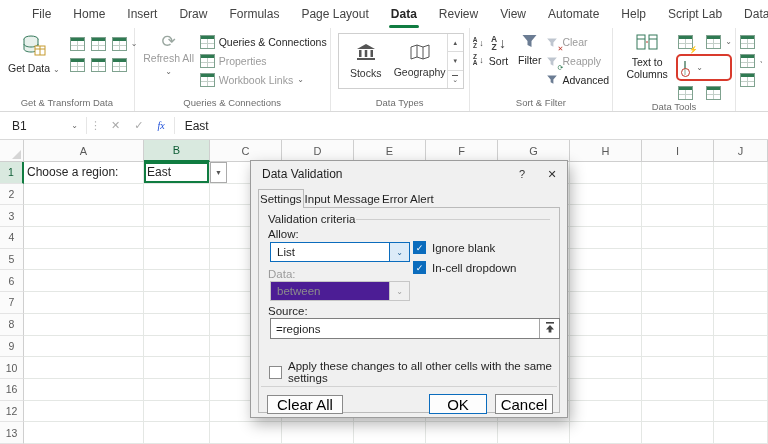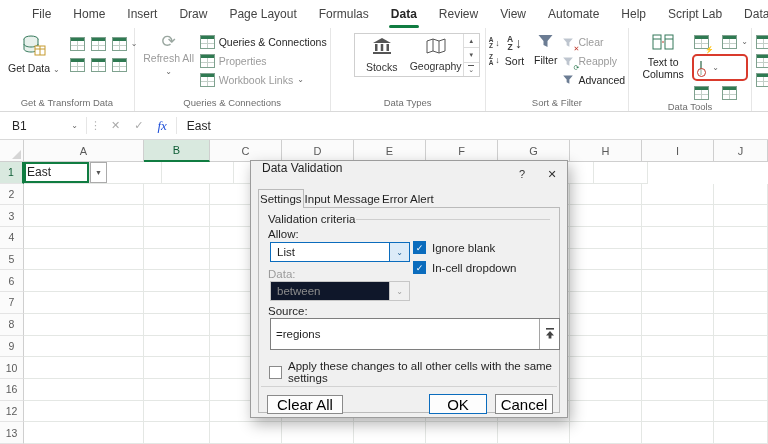--- a/index.html
+++ b/index.html
@@ -29,39 +29,39 @@
      background-image:linear-gradient(#2f7a52,#2f7a52),linear-gradient(#c3cfc8,#c3cfc8),linear-gradient(#c3cfc8,#c3cfc8);
      background-size:100% 3px,100% 1px,1px 100%;background-position:0 0,0 7px,6px 0;background-repeat:no-repeat;}
   .minigrid{display:grid;grid-template-columns:repeat(3,16px);gap:7px 5px;padding:9px 3px 0 5px;}
   .iconwrap{position:relative;display:inline-flex;}
   .overlay{position:absolute;right:-5px;bottom:-4px;font-size:7px;line-height:1;}
   .ov-red{color:#c0392b;}.ov-grn{color:#2f7a52;}
   .dvwrap{position:relative;}
   .dvwrap::after{content:"";position:absolute;right:-4px;bottom:-3px;width:7px;height:7px;border:1.5px solid #c0392b;border-radius:50%;background:rgba(255,255,255,.55);}
   .redbox{display:flex;align-items:center;gap:10px;border:2px solid #d93a2c;border-radius:5px;padding:4px 10px 4px 6px;margin-left:-2px;}
   .refresh-glyph{font-size:17px;color:#9aa7a0;line-height:1;}
-  .gallery{display:flex;align-items:stretch;border:1px solid #cfcfcf;background:#fff;margin:5px 2px 0 20px;height:44px;box-sizing:border-box;}
+  .gallery{display:flex;align-items:stretch;border:1px solid #cfcfcf;background:#fff;margin:5px 2px 0 4px;height:56px;box-sizing:border-box;}
   .gitem{width:54px;display:flex;flex-direction:column;align-items:center;justify-content:center;gap:4px;font-size:10.5px;color:#333;}
   .gscroll{width:15px;display:flex;flex-direction:column;border-left:1px solid #dcdcdc;}
   .gsbtn{flex:1;display:flex;align-items:center;justify-content:center;font-size:7px;color:#555;border-bottom:1px solid #dcdcdc;}
   .gsbtn:last-child{border-bottom:none;}
   .gsbtn.more span{border-top:1px solid #555;}
   .azmini{display:flex;align-items:center;gap:2px;height:13px;}
   .azlet{font-size:6.5px;line-height:6px;font-weight:700;color:#3f3f3f;text-align:center;}
   .azarr{font-size:9px;color:#3f3f3f;line-height:1;}
   .azbig{display:flex;align-items:center;gap:2px;height:20px;}
   .azbig .azlet{font-size:8.5px;line-height:8px;}
   .azbig .azarr{font-size:14px;}
 
   
   .fbar{display:flex;align-items:center;height:28px;background:#fff;border-bottom:1px solid #d9d9d9;box-sizing:border-box;font-size:12px;}
   .namebox{width:86px;height:100%;display:flex;align-items:center;justify-content:space-between;padding:0 8px 0 12px;box-sizing:border-box;}
   .grip{color:#b0b0b0;font-size:11px;padding:0 3px;border-left:1px solid #e6e6e6;height:60%;display:flex;align-items:center;}
   .fbtn{padding:0 7px;color:#a9a9a9;font-size:11px;}
-  .fx{font-family:"Liberation Serif",serif;font-style:italic;color:#1d4ed8;font-size:13px;}
+  .fx{font-family:"Liberation Serif",serif;font-style:italic;color:#1d4ed8;font-size:10px;}
   .fsep{width:1px;height:60%;background:#e6e6e6;margin:0 2px;}
   .fvalue{padding-left:8px;color:#262626;}
 
   
   .sheet{position:absolute;top:140px;left:0;right:0;bottom:0;overflow:hidden;background:#fff;}
   .hdrrow{display:flex;height:22px;}
   .corner{width:24px;flex:0 0 auto;background:#fbfbfb;border-right:1px solid #cfcfcf;border-bottom:1px solid #cfcfcf;box-sizing:border-box;position:relative;}
   .corner::after{content:"";position:absolute;right:2px;bottom:2px;border-left:9px solid transparent;border-bottom:9px solid #d5d5d5;}
   .col-h{flex:0 0 auto;display:flex;align-items:center;justify-content:center;font-size:11px;color:#5a5a5a;background:#fbfbfb;border-right:1px solid #cfcfcf;border-bottom:1px solid #cfcfcf;box-sizing:border-box;}
   .col-h.sel{background:#d9e9df;color:#0d5c34;border-bottom:2px solid #107c41;}
@@ -70,63 +70,63 @@
   .row-h.sel{background:#d9e9df;color:#0d5c34;border-right:2px solid #107c41;}
   .cell{flex:0 0 auto;display:flex;align-items:center;padding:0 3px;font-size:12px;border-right:1px solid #e4e7e4;border-bottom:1px solid #e4e7e4;box-sizing:border-box;white-space:nowrap;overflow:hidden;}
   .cell.active{position:relative;box-shadow:inset 0 0 0 2px #107c41;overflow:visible;z-index:3;}
   .w-A{width:120px;}.w-B{width:66px;}
   .w-C,.w-D,.w-E,.w-F,.w-G,.w-H,.w-I{width:72px;}
   .w-J{width:54px;}
   .ddbtn{position:absolute;right:-18px;top:0;width:17px;height:21px;background:#fff;border:1px solid #ababab;display:flex;align-items:center;justify-content:center;font-size:7px;color:#555;box-sizing:border-box;}
 
   
   .dlg{position:absolute;left:250px;top:160px;width:318px;height:258px;background:#f0f0f0;border:1px solid #9c9c9c;box-shadow:3px 6px 14px rgba(0,0,0,.3);z-index:30;box-sizing:border-box;font-size:11.5px;color:#1f1f1f;}
-  .dtitle{height:26px;display:flex;padding-left:11px;}
+  .dtitle{height:26px;display:flex;align-items:center;padding-left:11px;}
   .dtitle-text{flex:1;font-size:12px;}
   .dbtn{width:30px;height:100%;display:flex;align-items:center;justify-content:center;font-size:11px;color:#333;}
   .dtabs{display:flex;padding:0 7px;position:relative;top:1px;height:20px;align-items:flex-end;}
   .dtab{padding:3px 1px 3px;font-size:11.5px;}
   .dtab.active{background:#f0f0f0;border:1px solid #bababa;border-bottom:none;position:relative;z-index:3;}
   .tabpage{position:relative;margin:0 7px;border:1px solid #bababa;height:206px;box-sizing:border-box;background:#f0f0f0;}
   .legendrow{position:absolute;left:9px;right:9px;top:5px;display:flex;align-items:center;gap:1px;}
   .legendline{flex:1;height:1px;background:#cfcfcf;}
   .flabel{position:absolute;font-size:11.5px;}
   .flabel.dim2{color:#9b9b9b;}
   .combo{position:absolute;width:140px;height:20px;background:#fff;border:1px solid #0b6cbd;display:flex;align-items:center;justify-content:space-between;padding-left:6px;box-sizing:border-box;font-size:11.5px;}
   .combo .cbtn{width:19px;height:100%;display:flex;align-items:center;justify-content:center;background:#dcebf8;border-left:1px solid #0b6cbd;color:#1f5d92;font-size:8px;}
-  .combo.disabled{border-color:#c6c6c6;background:#0f172a;color:#8c8c8c;}
+  .combo.disabled{border-color:#c6c6c6;background:#4c1d95;color:#8c8c8c;}
   .combo.disabled .cbtn{background:#f0f0f0;border-left-color:#c6c6c6;color:#9d9d9d;}
   .chkcol{position:absolute;left:154px;top:33px;display:flex;flex-direction:column;gap:7px;}
   .chk{display:flex;align-items:center;gap:6px;font-size:11.5px;}
   .box{width:13px;height:13px;box-sizing:border-box;display:flex;align-items:center;justify-content:center;flex:0 0 auto;}
   .box.checked{background:#0b6cbd;border:1px solid #0b6cbd;color:#fff;font-size:9px;}
   .box.un{background:#fff;border:1px solid #8a8a8a;}
-  .srcrow{position:absolute;left:11px;top:110px;display:flex;width:290px;height:32px;border:1px solid #7e7e7e;background:#fff;box-sizing:border-box;}
+  .srcrow{position:absolute;left:11px;top:110px;display:flex;width:290px;height:21px;border:1px solid #7e7e7e;background:#fff;box-sizing:border-box;}
   .srcinput{flex:1;border:none;outline:none;padding:0 5px;font-size:11.5px;font-family:"Liberation Sans",sans-serif;background:transparent;color:#1f1f1f;min-width:0;}
   .pickbtn{width:20px;border:none;border-left:1px solid #a5a5a5;background:#fff;display:flex;align-items:center;justify-content:center;padding:0;}
   .applyrow{position:absolute;left:10px;top:152px;display:flex;align-items:center;gap:6px;font-size:11.5px;}
   .ddivider{position:absolute;left:2px;right:2px;top:178px;height:1px;background:#d2d2d2;}
   .btnrow{position:absolute;left:8px;right:6px;top:186px;display:flex;align-items:center;}
   .dlgbtn{height:19px;box-sizing:border-box;background:#fdfdfd;border:1px solid #8a8a8a;font-size:15px;font-family:"Liberation Sans",sans-serif;display:flex;align-items:center;justify-content:center;padding:0 9px;}
   .dlgbtn.default{border-color:#0b6cbd;width:58px;padding:0;height:20px;}
   .dlgbtn.w{width:58px;padding:0;height:20px;margin-left:8px;}
   .spacer{flex:1;}
 </style>
 </head>
 <body>
 
 <div class="app">
 
   <div class="tabbar">
     <div class="rtab">File</div>
     <div class="rtab">Home</div>
     <div class="rtab">Insert</div>
     <div class="rtab">Draw</div>
+    <div class="rtab">Formulas</div>
     <div class="rtab">Page Layout</div>
-    <div class="rtab">Formulas</div>
     <div class="rtab active">Data</div>
     <div class="rtab">Review</div>
     <div class="rtab">View</div>
     <div class="rtab">Automate</div>
     <div class="rtab">Help</div>
     <div class="rtab">Script Lab</div>
     <div class="rtab">Data Science</div>
   </div>
 
   <div class="ribbon">
@@ -379,20 +379,21 @@
         <div class="col-h w-E">E</div>
         <div class="col-h w-F">F</div>
         <div class="col-h w-G">G</div>
         <div class="col-h w-H">H</div>
         <div class="col-h w-I">I</div>
         <div class="col-h w-J">J</div>
       </div>
     <div id="grid-body">
         <div class="grow">
           <div class="row-h sel">1</div>
+          <div class="cell w-A">Choose a region:</div>
           <div class="cell w-B active">East<div class="ddbtn">▼</div></div>
           <div class="cell w-C"></div>
           <div class="cell w-D"></div>
           <div class="cell w-E"></div>
           <div class="cell w-F"></div>
           <div class="cell w-G"></div>
           <div class="cell w-H"></div>
           <div class="cell w-I"></div>
           <div class="cell w-J"></div>
         </div>

